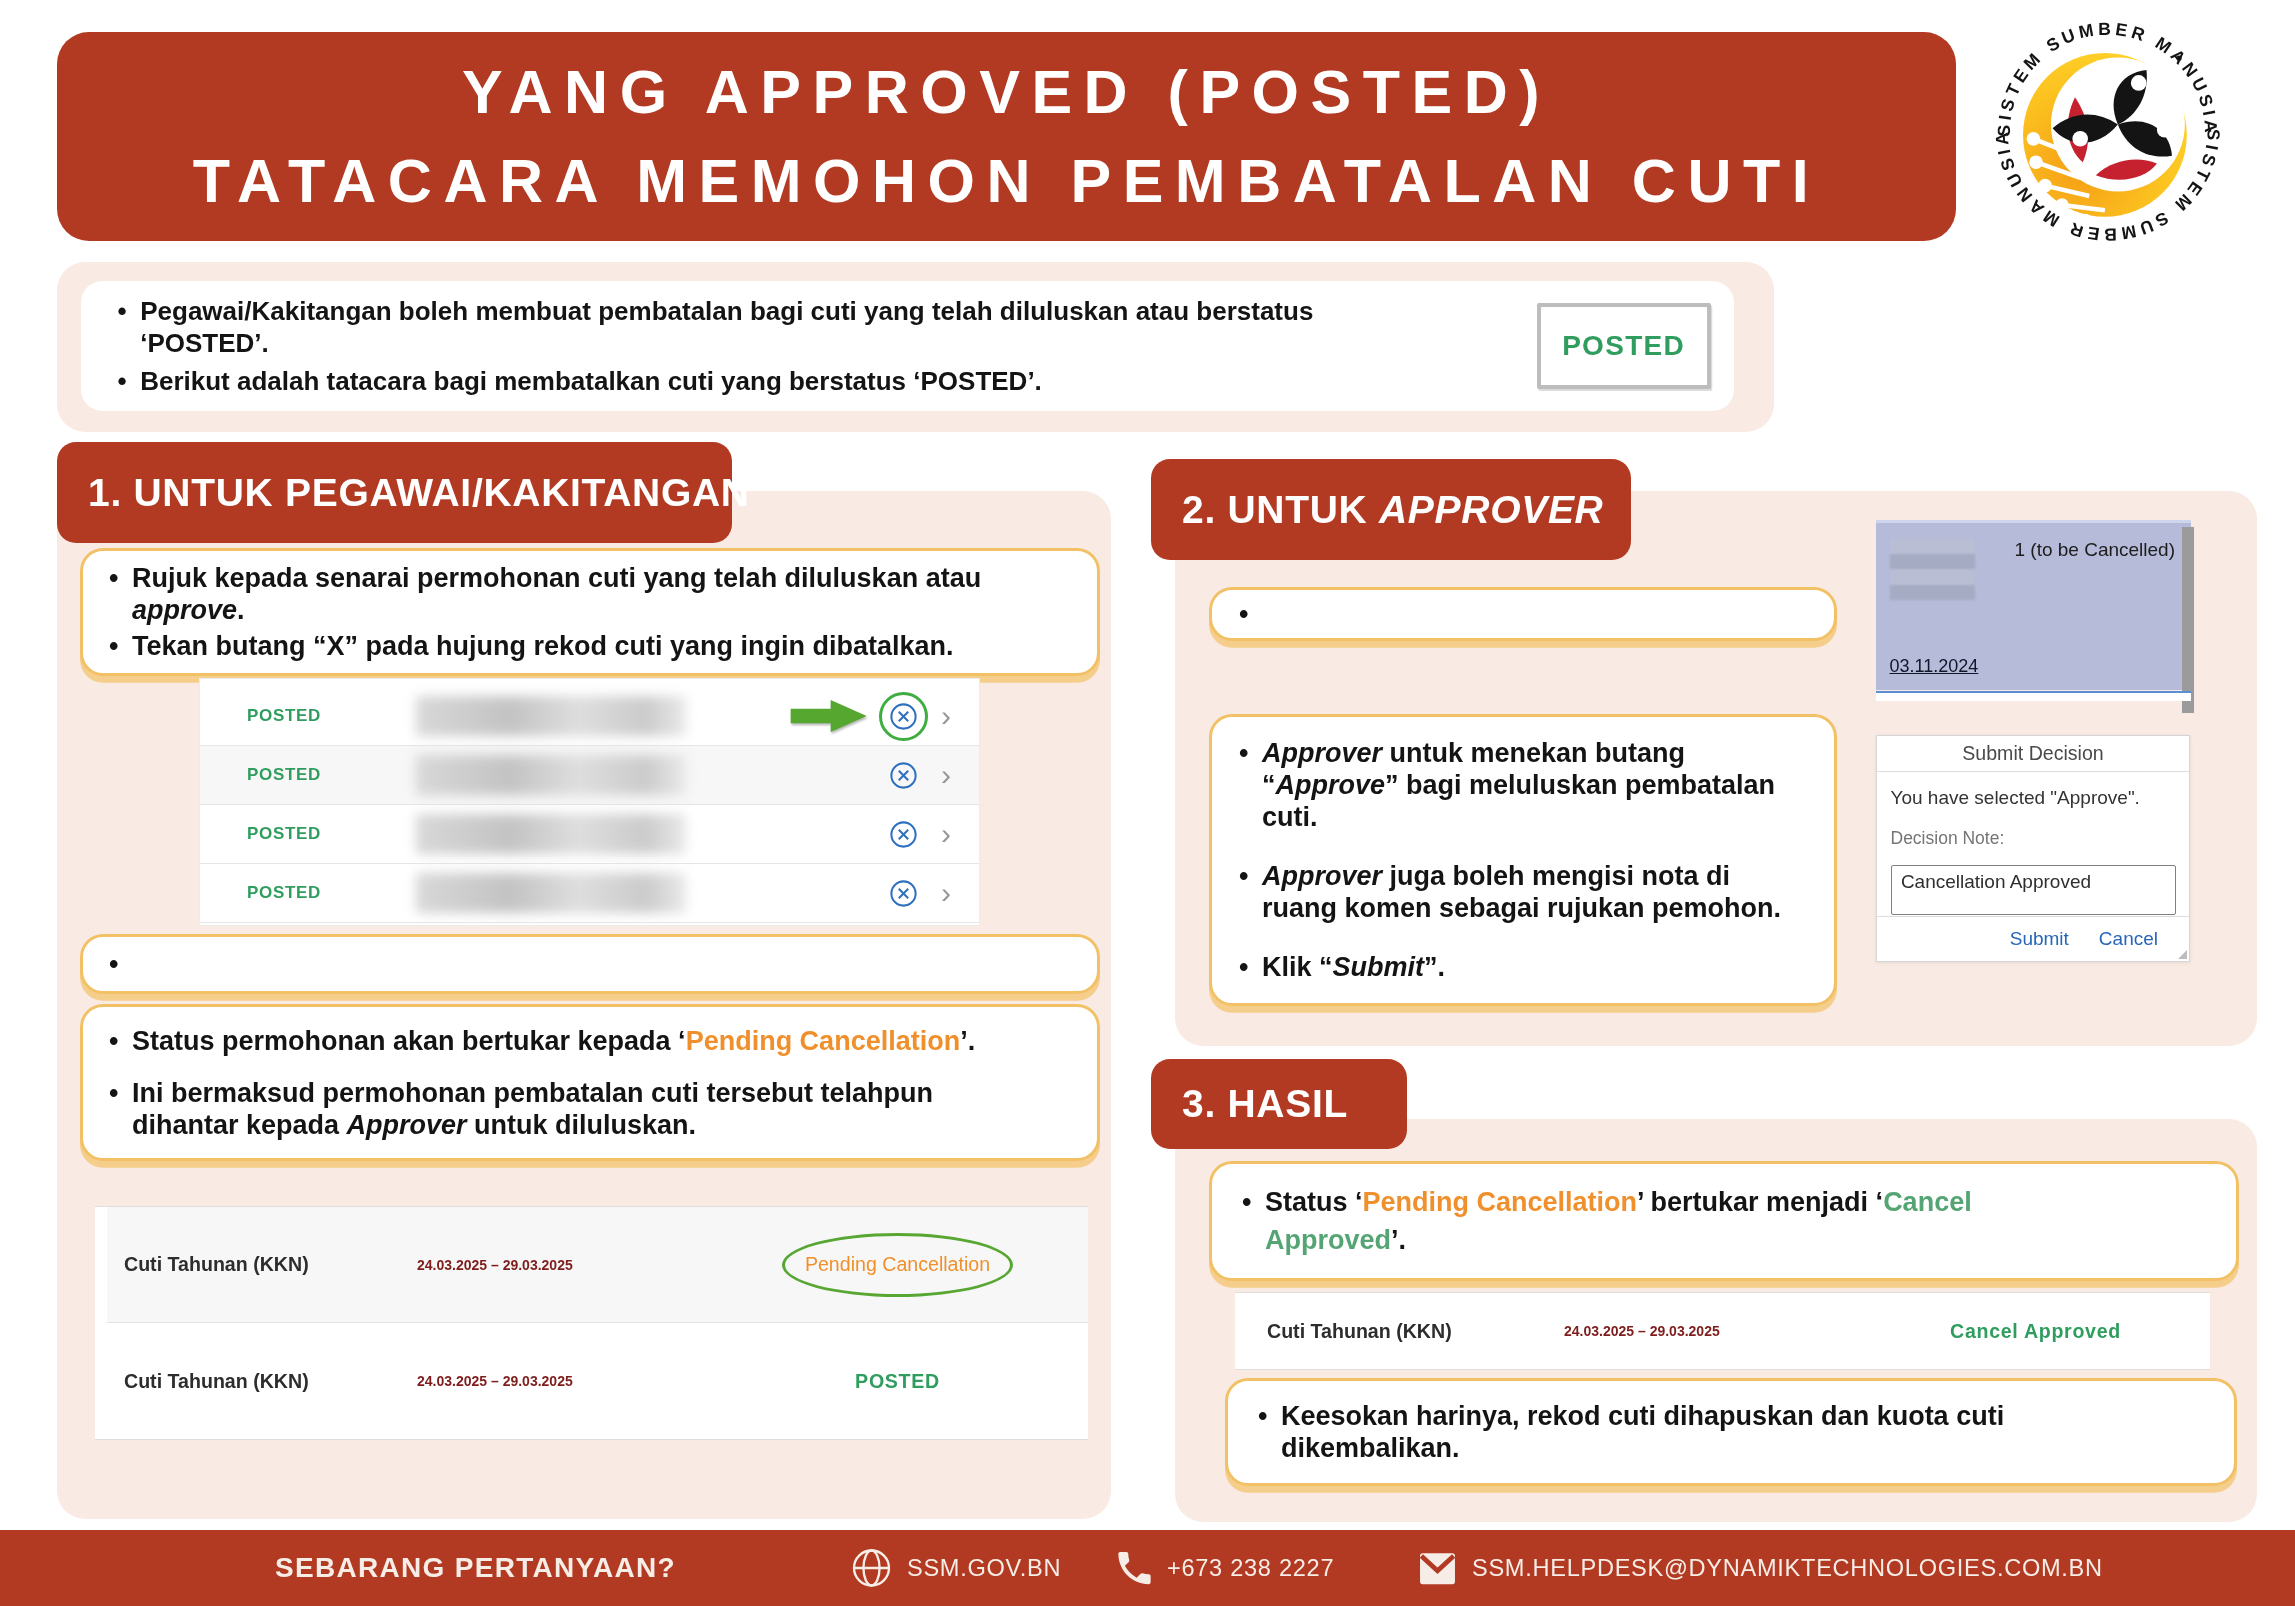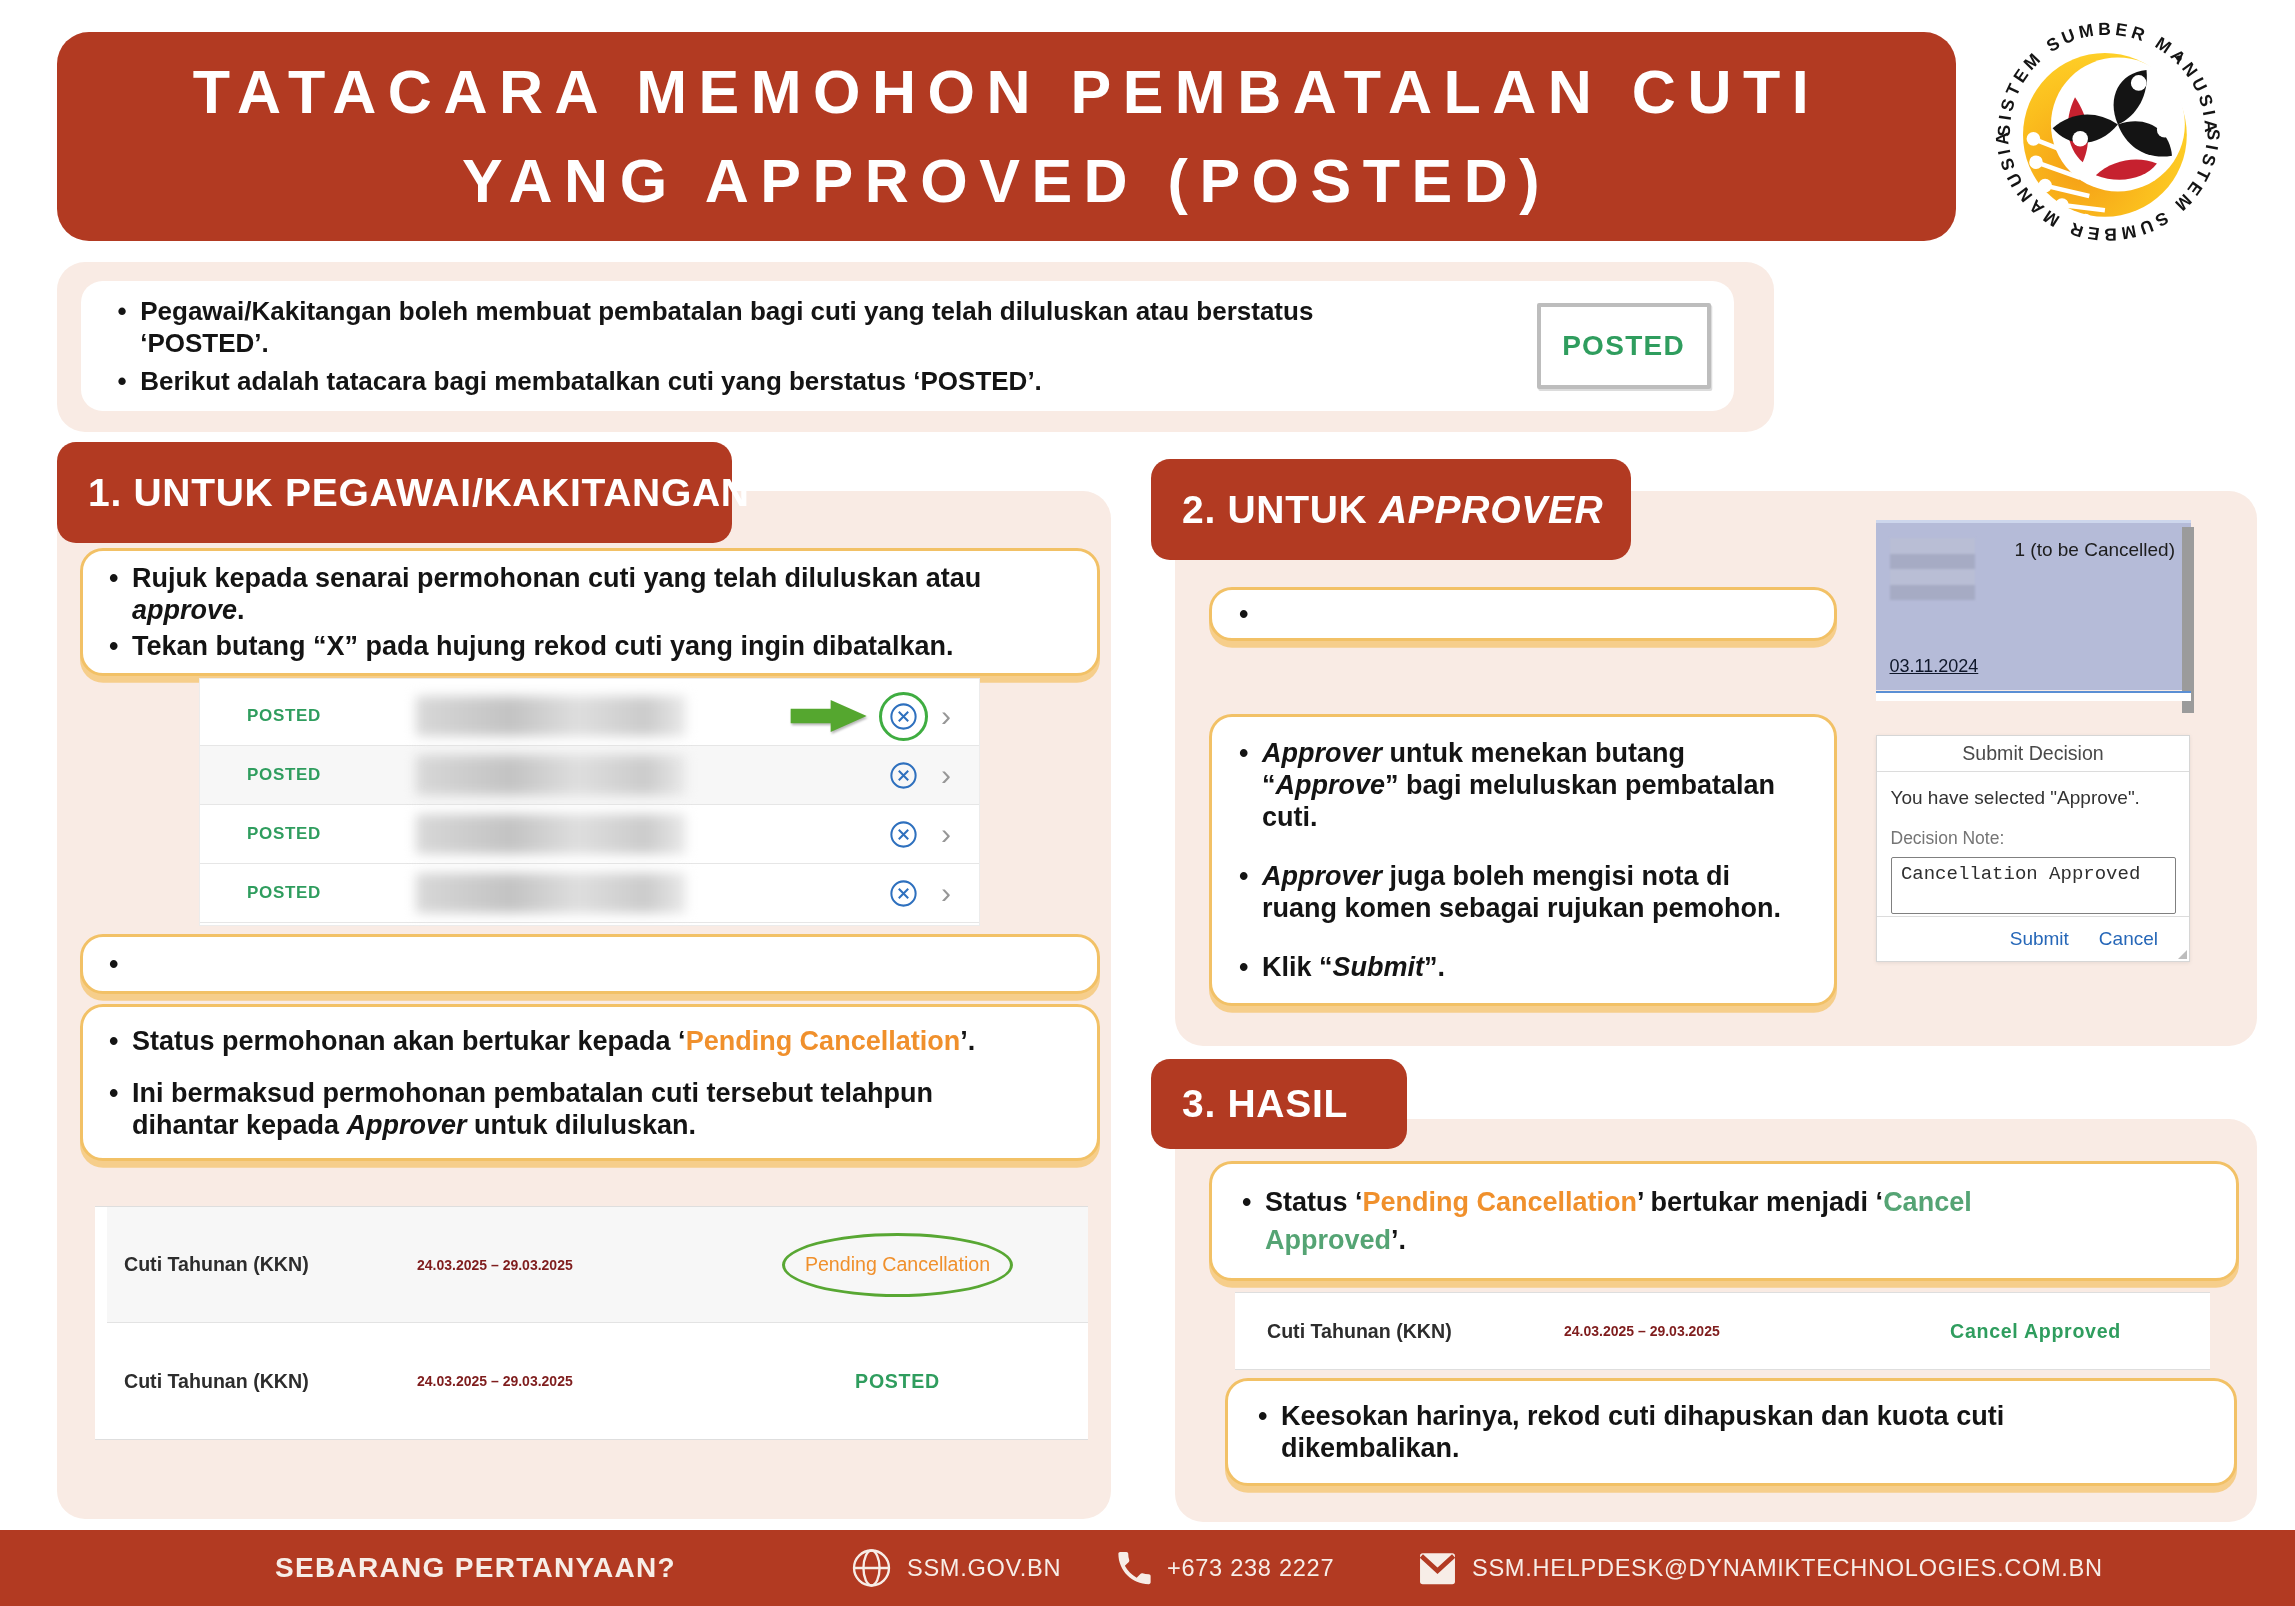--- a/index.html
+++ b/index.html
@@ -117,22 +117,22 @@
   .tile-scroll{position:absolute;right:-2.7px;top:4px;width:12px;height:186px;background:#9b9b9b;}
 
   
   .dialog{position:absolute;left:701px;top:244px;width:314px;height:227px;background:#fff;
     border:0.7px solid #d6d6d6;box-shadow:0 1.3px 4px rgba(0,0,0,.08);}
   .dlg-title{height:36px;display:flex;align-items:center;justify-content:center;font-size:19.6px;color:#4a4a4a;
     border-bottom:1.3px solid #dcdcdc;}
   .dlg-body{padding:15px 13.5px 0;}
   .dlg-msg{font-size:19px;color:#333;}
   .dlg-note{margin-top:19px;font-size:17.5px;color:#757575;}
-  .dlg-input{margin-top:8px;height:57px;border:1.3px solid #808080;border-radius:2px;padding:5.4px 9.4px;
-    font-size:19px;color:#2f2f2f;font-family:Liberation Mono, monospace;}
+  .dlg-input{margin-top:16px;height:50px;border:1.3px solid #808080;border-radius:2px;padding:5.4px 9.4px;
+    font-size:19px;color:#2f2f2f;}
   .dlg-footer{position:absolute;left:0;right:0;bottom:0;height:45px;border-top:1.3px solid #dcdcdc;
     display:flex;align-items:center;justify-content:flex-end;gap:30px;padding-right:31px;}
   .dlg-btn{color:var(--blue-link);font-size:19px;cursor:pointer;}
   .dlg-resize{position:absolute;right:2px;bottom:2px;width:0;height:0;
     border-left:9.4px solid transparent;border-bottom:9.4px solid #bdbdbd;}
 
   
   .footer{position:absolute;left:0;top:1530px;width:2295px;height:76px;background:var(--red);color:#F7EDE7;}
   .f-item{position:absolute;top:50%;transform:translateY(-50%);white-space:nowrap;}
   .f-q{left:275px;font-size:28px;font-weight:800;letter-spacing:1.3px;}
@@ -140,22 +140,22 @@
   #f-globe{left:850px;} #f-web{left:907px;font-size:23.6px;letter-spacing:0.7px;}
   #f-phone-ic{left:1113px;} #f-phone{left:1167px;font-size:23.6px;letter-spacing:0.7px;}
   #f-mail-ic{left:1416px;} #f-email{left:1472px;font-size:23.6px;letter-spacing:0.7px;}
 </style>
 </head>
 <body>
 
 <div class="page">
 
   <div class="title-box">
+    <div class="title-line">YANG APPROVED (POSTED)</div>
     <div class="title-line">TATACARA MEMOHON PEMBATALAN CUTI</div>
-    <div class="title-line">YANG APPROVED (POSTED)</div>
   </div>
 
   <div class="logo">
     <svg viewBox="0 0 400 400" width="267" height="260">
       <defs>
         <radialGradient id="lgy" cx="35%" cy="70%" r="80%">
           <stop offset="0%" stop-color="#F59E16"></stop>
             <stop offset="55%" stop-color="#FBBF1E"></stop>
             <stop offset="100%" stop-color="#FFD42A"></stop>
         </radialGradient>

